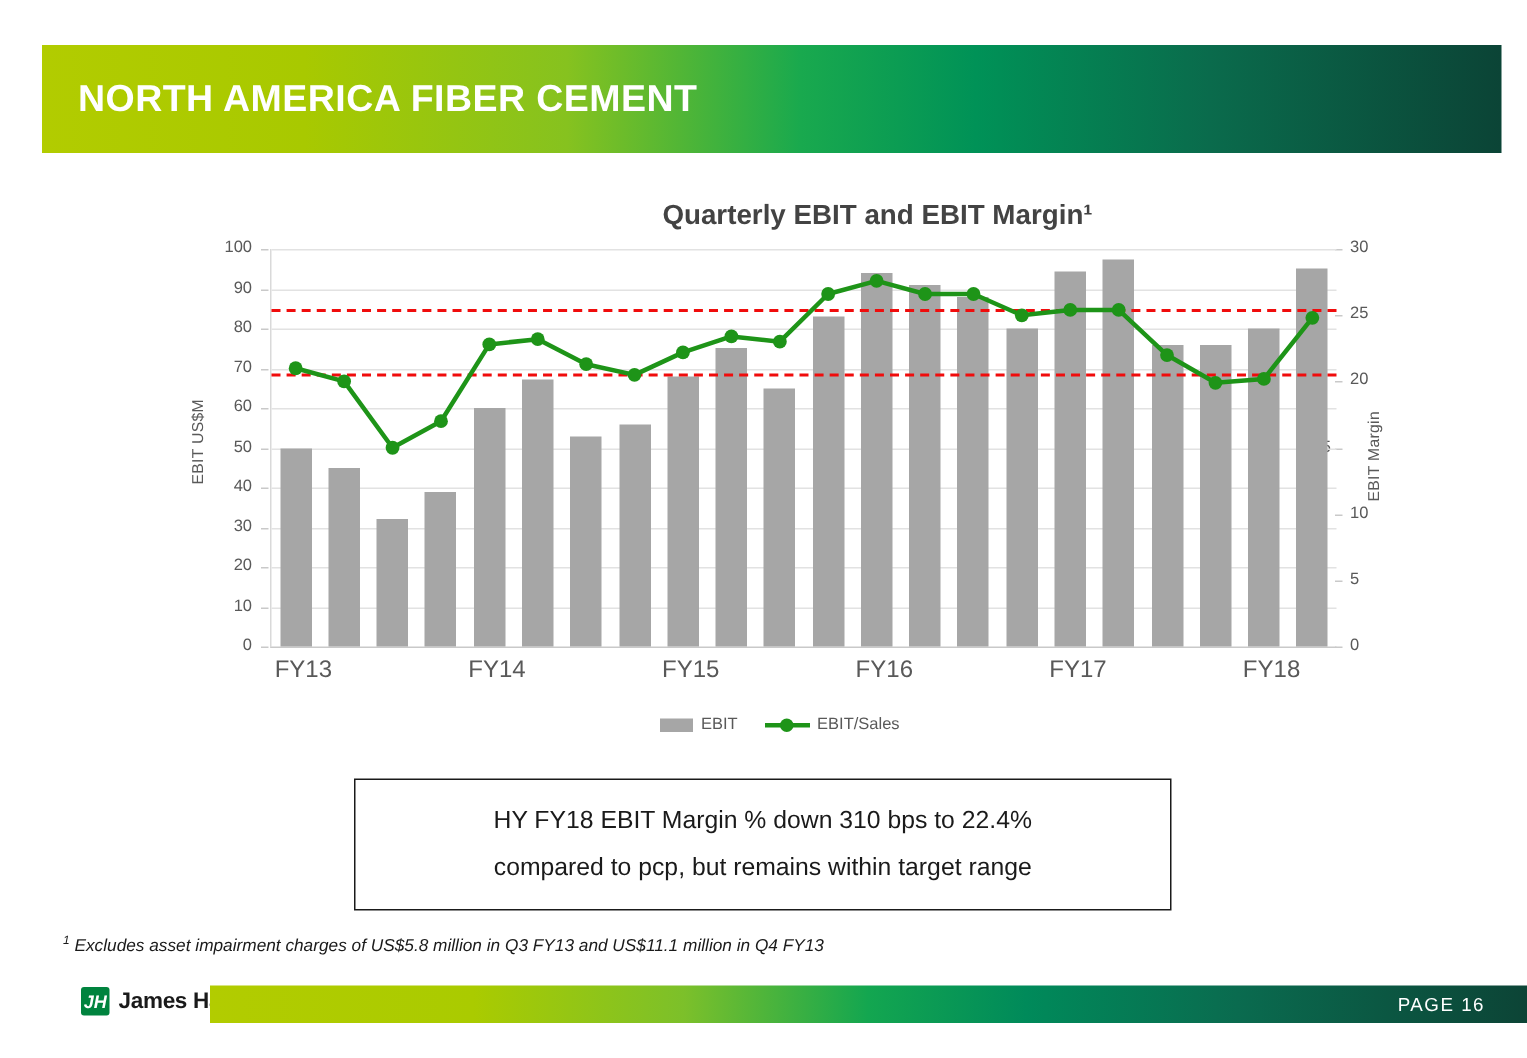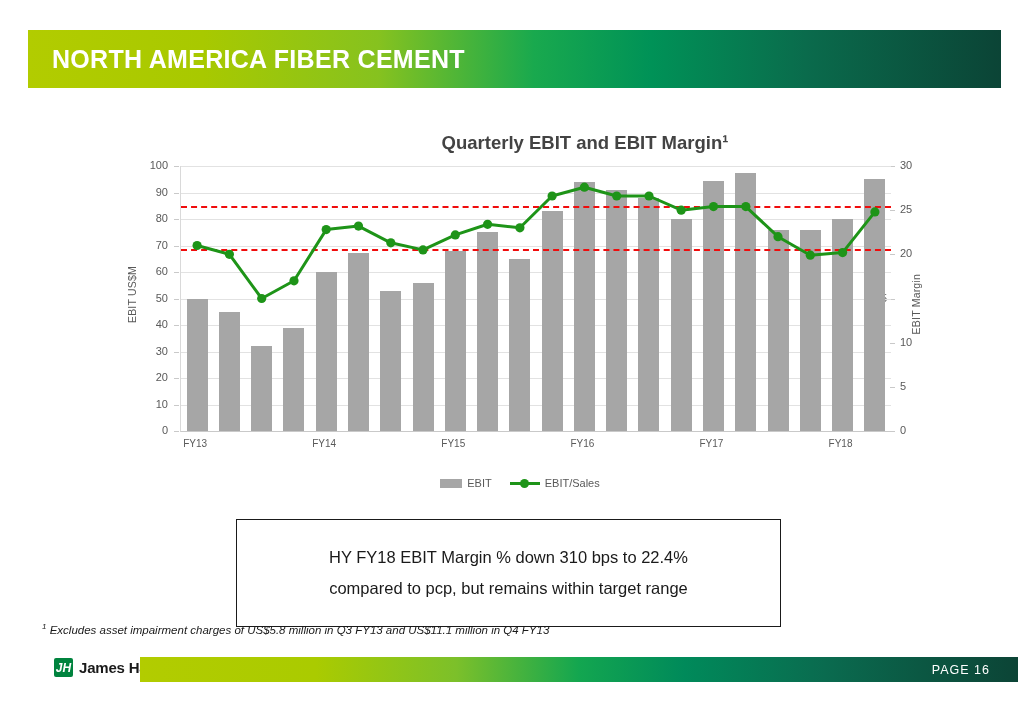--- a/index.html
+++ b/index.html
@@ -3,21 +3,21 @@
 <meta charset="utf-8">
 <style>
   html,body{margin:0;padding:0;}
   body{
     width:1018px;height:705px;background:#ffffff;
     font-family:"Liberation Sans", sans-serif;
     position:relative;overflow:hidden;
   }
   
   #header-banner{
-    position:absolute;left:28px;top:30px;width:973px;height:58px;
+    position:absolute;left:28px;top:30px;width:973px;height:72px;
     background:linear-gradient(90deg,#b2cc00 0%,#a8c900 18%,#86c21f 36%,#19a94e 52%,#009257 64%,#0a6b4c 80%,#0b4436 100%);
     display:flex;align-items:center;
   }
   #header-title{
     color:#ffffff;font-size:25px;font-weight:bold;letter-spacing:.3px;
     margin-left:24px;
   }
   
   #chart-area{position:absolute;left:120px;top:132px;width:800px;height:380px;}
   #chart-title{
@@ -46,40 +46,40 @@
     box-sizing:content-box;
   }
   .gridline{position:absolute;left:0;width:100%;height:1px;background:#e2e2e2;}
   .bar{position:absolute;bottom:0;background:#a6a6a6;width:21px;}
   .redline{
     position:absolute;left:0;width:100%;height:0;
     border-top:2.5px dashed #f00c0c;
   }
   #linesvg{position:absolute;left:0;top:0;width:100%;height:265px;overflow:visible;}
   
-  .xlab{position:absolute;font-size:10px;color:#595959;top:272px;}
+  .xlab{position:absolute;font-size:16px;color:#595959;top:272px;}
   
   #legend{
     position:absolute;top:345px;left:0;width:800px;
     display:flex;justify-content:center;align-items:center;gap:18px;
     font-size:11px;color:#595959;
   }
   .lg-item{display:flex;align-items:center;gap:5px;}
   .lg-swatch{width:22px;height:9px;background:#a6a6a6;display:inline-block;}
   .lg-line{position:relative;width:30px;height:11px;display:inline-block;}
   .lg-line::before{
     content:"";position:absolute;top:4px;left:0;width:30px;height:3px;background:#1e9418;
   }
   .lg-line::after{
     content:"";position:absolute;top:1px;left:10px;width:9px;height:9px;
     border-radius:50%;background:#1e9418;
   }
   
   #callout{
-    position:absolute;left:236px;top:519px;width:545px;height:108px;
+    position:absolute;left:236px;top:519px;width:545px;height:88px;
     border:1.5px solid #1a1a1a;background:#ffffff;
     display:flex;flex-direction:column;justify-content:center;align-items:center;
     box-sizing:border-box;
   }
   #callout p{margin:0;font-size:16.5px;color:#1a1a1a;line-height:1.85;text-align:center;}
   
   #footnote{
     position:absolute;left:42px;top:622px;font-size:11.5px;color:#1a1a1a;
     font-style:italic;
   }

